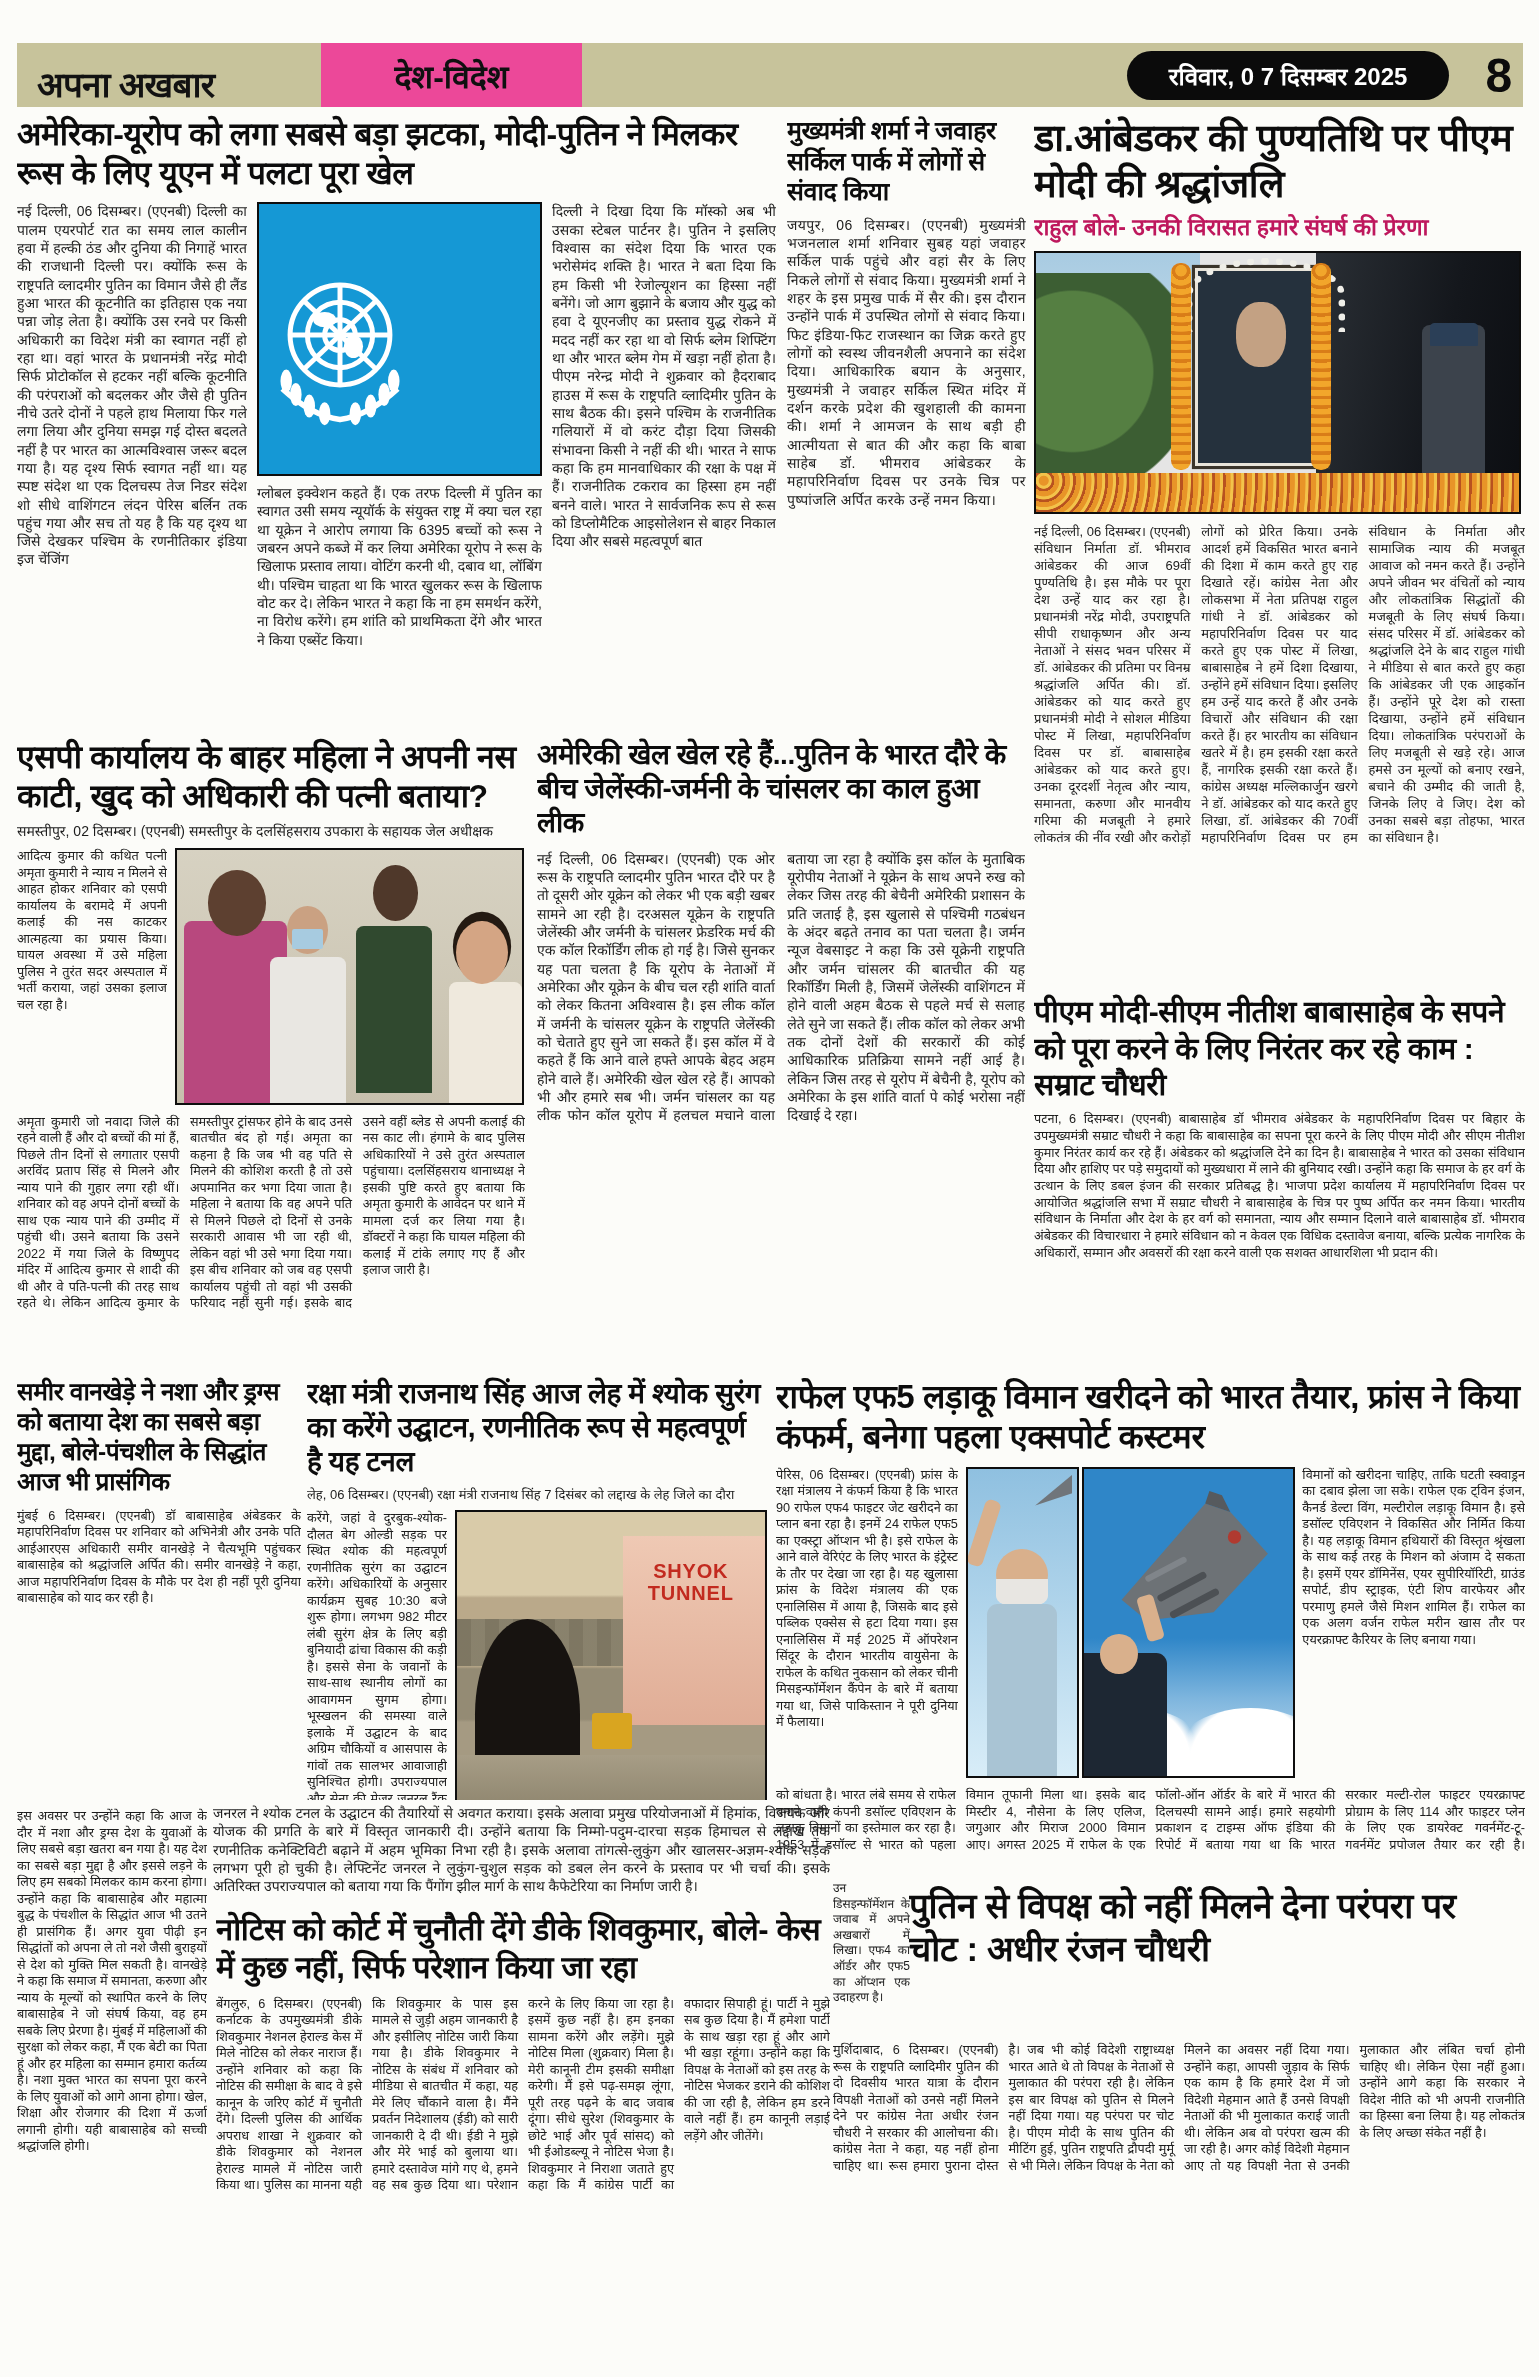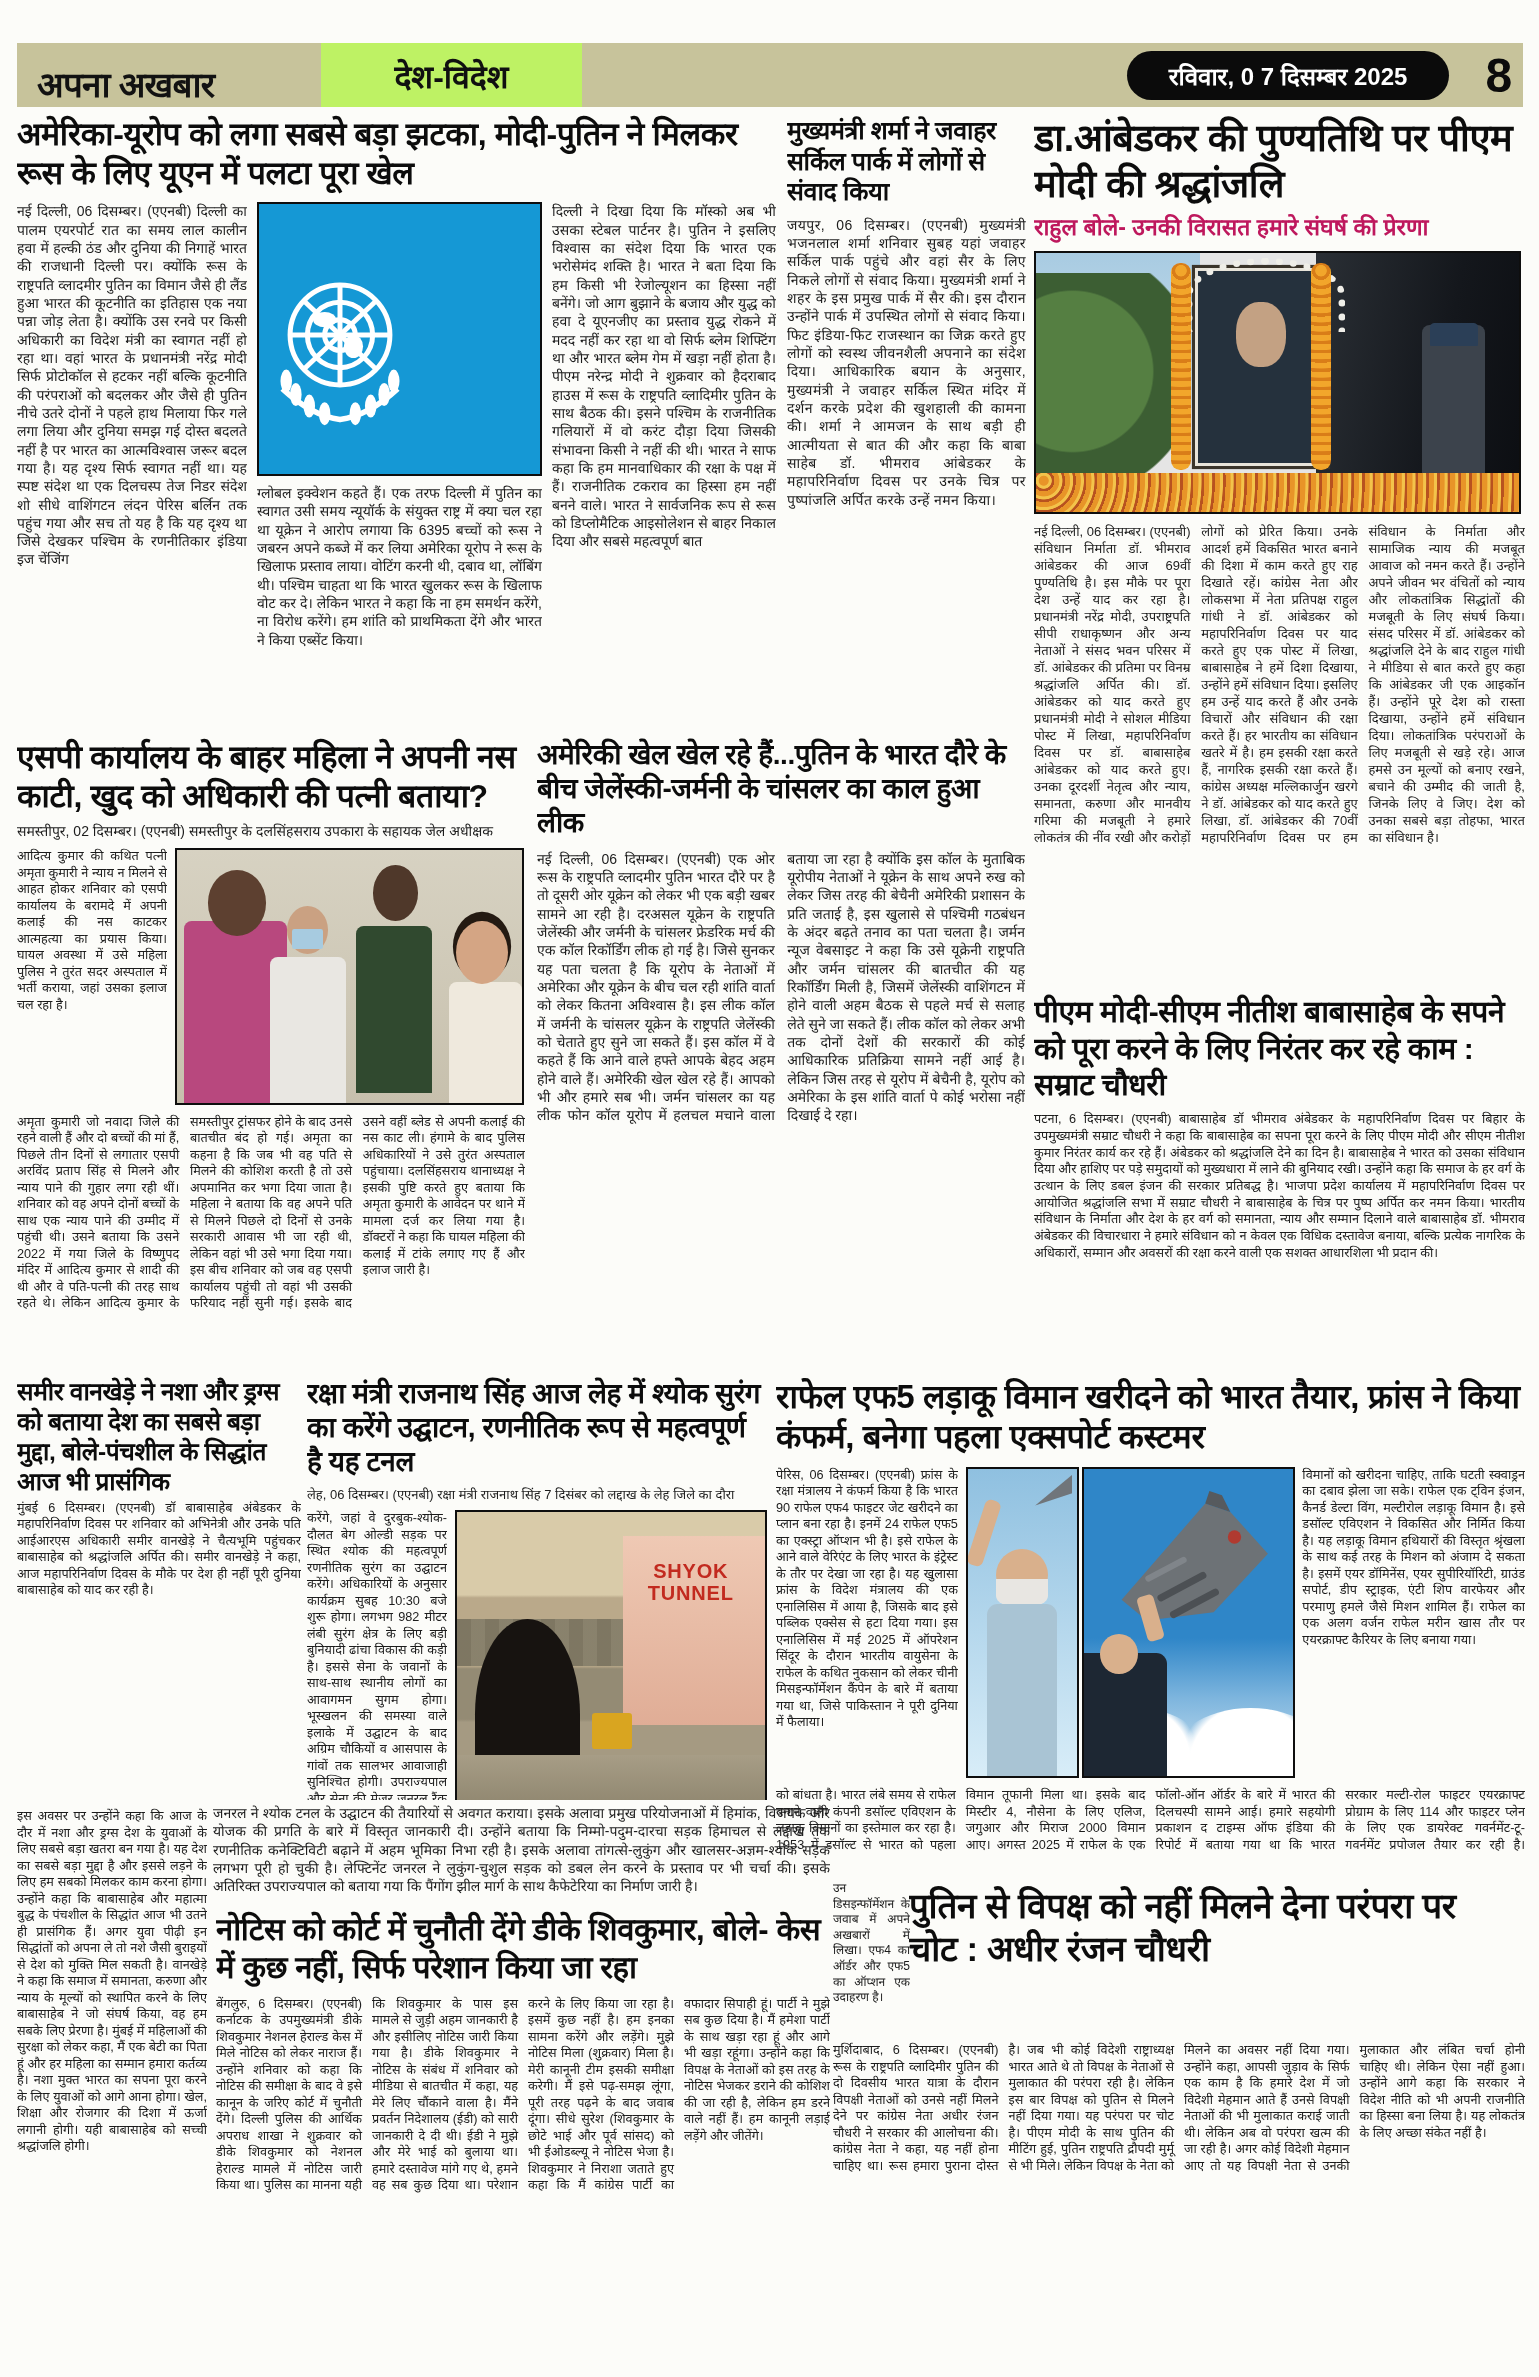--- a/index.html
+++ b/index.html
@@ -2,21 +2,21 @@
 <html style="font-size:12.3px"><head>
 <meta charset="utf-8">
 <style>
   html,body{margin:0;padding:0;background:#e8e8e4;}
   .page{position:relative;width:1540px;height:2377px;background:#fcfcf9;margin:0 auto;
         font-family:"Liberation Sans","DejaVu Sans",sans-serif;color:#191919;overflow:hidden;}
   .abs{position:absolute;}
   
   .band{background:#c7c39b;display:flex;align-items:flex-end;}
   .masthead{font-size:35px;font-weight:800;color:#121212;padding-left:20px;letter-spacing:-0.8px;}
-  .section-box{position:absolute;left:304px;top:0;width:261px;height:64px;background:#bef264;
+  .section-box{position:absolute;left:304px;top:0;width:261px;height:64px;background:#ec4899;
                display:flex;align-items:center;justify-content:center;font-size:32px;font-weight:800;color:#101010;}
   .date-pill{position:absolute;right:74px;top:7.7px;width:322px;height:49px;background:#0b0b0b;border-radius:26px;
              display:flex;align-items:center;justify-content:center;color:#fff;font-size:24px;font-weight:700;}
   .page-num{position:absolute;right:10.7px;top:4.6px;font-size:48px;font-weight:800;color:#0b0b0b;}
   
   .hl{font-weight:800;color:#0c0c0c;line-height:1.22;letter-spacing:-0.4px;}
   .sub{font-weight:700;color:#be185d;line-height:1.2;}
   .bt{font-size:14px;line-height:1.31;text-align:justify;color:#1c1c1c;}
   .bt-s{font-size:12.7px;line-height:1.3;text-align:justify;color:#1c1c1c;}
   .cols2{columns:2;column-gap:12.3px;}
@@ -159,21 +159,21 @@
     <div class="bt-s cols3 clip" style="margin-top:7.7px;height:267px;">अमृता कुमारी जो नवादा जिले की रहने वाली हैं और दो बच्चों की मां हैं, पिछले तीन दिनों से लगातार एसपी अरविंद प्रताप सिंह से मिलने और न्याय पाने की गुहार लगा रही थीं। शनिवार को वह अपने दोनों बच्चों के साथ एक न्याय पाने की उम्मीद में पहुंची थी। उसने बताया कि उसने 2022 में गया जिले के विष्णुपद मंदिर में आदित्य कुमार से शादी की थी और वे पति-पत्नी की तरह साथ रहते थे। लेकिन आदित्य कुमार के समस्तीपुर ट्रांसफर होने के बाद उनसे बातचीत बंद हो गई। अमृता का कहना है कि जब भी वह पति से मिलने की कोशिश करती है तो उसे अपमानित कर भगा दिया जाता है। महिला ने बताया कि वह अपने पति से मिलने पिछले दो दिनों से उनके सरकारी आवास भी जा रही थी, लेकिन वहां भी उसे भगा दिया गया। इस बीच शनिवार को जब वह एसपी कार्यालय पहुंची तो वहां भी उसकी फरियाद नहीं सुनी गई। इसके बाद उसने वहीं ब्लेड से अपनी कलाई की नस काट ली। हंगामे के बाद पुलिस अधिकारियों ने उसे तुरंत अस्पताल पहुंचाया। दलसिंहसराय थानाध्यक्ष ने इसकी पुष्टि करते हुए बताया कि अमृता कुमारी के आवेदन पर थाने में मामला दर्ज कर लिया गया है। डॉक्टरों ने कहा कि घायल महिला की कलाई में टांके लगाए गए हैं और इलाज जारी है।</div>
   </div>
 
   <div class="abs clip" style="left:537px;top:738px;width:488px;height:627px;">
     <div class="hl" style="font-size:28px;">अमेरिकी खेल खेल रहे हैं...पुतिन के भारत दौरे के बीच जेलेंस्की-जर्मनी के चांसलर का काल हुआ लीक</div>
     <div class="bt cols2 clip" style="margin-top:9.2px;height:529px;">नई दिल्ली, 06 दिसम्बर। (एएनबी) एक ओर रूस के राष्ट्रपति व्लादमीर पुतिन भारत दौरे पर है तो दूसरी ओर यूक्रेन को लेकर भी एक बड़ी खबर सामने आ रही है। दरअसल यूक्रेन के राष्ट्रपति जेलेंस्की और जर्मनी के चांसलर फ्रेडरिक मर्च की एक कॉल रिकॉर्डिंग लीक हो गई है। जिसे सुनकर यह पता चलता है कि यूरोप के नेताओं में अमेरिका और यूक्रेन के बीच चल रही शांति वार्ता को लेकर कितना अविश्वास है। इस लीक कॉल में जर्मनी के चांसलर यूक्रेन के राष्ट्रपति जेलेंस्की को चेताते हुए सुने जा सकते हैं। इस कॉल में वे कहते हैं कि आने वाले हफ्ते आपके बेहद अहम होने वाले हैं। अमेरिकी खेल खेल रहे हैं। आपको भी और हमारे सब भी। जर्मन चांसलर का यह लीक फोन कॉल यूरोप में हलचल मचाने वाला बताया जा रहा है क्योंकि इस कॉल के मुताबिक यूरोपीय नेताओं ने यूक्रेन के साथ अपने रुख को लेकर जिस तरह की बेचैनी अमेरिकी प्रशासन के प्रति जताई है, इस खुलासे से पश्चिमी गठबंधन के अंदर बढ़ते तनाव का पता चलता है। जर्मन न्यूज वेबसाइट ने कहा कि उसे यूक्रेनी राष्ट्रपति और जर्मन चांसलर की बातचीत की यह रिकॉर्डिंग मिली है, जिसमें जेलेंस्की वाशिंगटन में होने वाली अहम बैठक से पहले मर्च से सलाह लेते सुने जा सकते हैं। लीक कॉल को लेकर अभी तक दोनों देशों की सरकारों की कोई आधिकारिक प्रतिक्रिया सामने नहीं आई है। लेकिन जिस तरह से यूरोप में बेचैनी है, यूरोप को अमेरिका के इस शांति वार्ता पे कोई भरोसा नहीं दिखाई दे रहा।</div>
   </div>
 
   <div class="abs clip" style="left:17px;top:1377px;width:284px;height:429px;">
     <div class="hl" style="font-size:24.5px;">समीर वानखेड़े ने नशा और ड्रग्स को बताया देश का सबसे बड़ा मुद्दा, बोले-पंचशील के सिद्धांत आज भी प्रासंगिक</div>
-    <div class="bt-s clip" style="margin-top:3px;height:261px;">मुंबई 6 दिसम्बर। (एएनबी) डॉ बाबासाहेब अंबेडकर के महापरिनिर्वाण दिवस पर शनिवार को अभिनेत्री और उनके पति आईआरएस अधिकारी समीर वानखेड़े ने चैत्यभूमि पहुंचकर बाबासाहेब को श्रद्धांजलि अर्पित की। समीर वानखेड़े ने कहा, आज महापरिनिर्वाण दिवस के मौके पर देश ही नहीं पूरी दुनिया बाबासाहेब को याद कर रही है।</div>
+    <div class="bt-s clip" style="margin-top:11px;height:261px;">मुंबई 6 दिसम्बर। (एएनबी) डॉ बाबासाहेब अंबेडकर के महापरिनिर्वाण दिवस पर शनिवार को अभिनेत्री और उनके पति आईआरएस अधिकारी समीर वानखेड़े ने चैत्यभूमि पहुंचकर बाबासाहेब को श्रद्धांजलि अर्पित की। समीर वानखेड़े ने कहा, आज महापरिनिर्वाण दिवस के मौके पर देश ही नहीं पूरी दुनिया बाबासाहेब को याद कर रही है।</div>
   </div>
   <div class="abs bt-s clip" style="left:17px;top:1808px;width:190px;height:554px;">इस अवसर पर उन्होंने कहा कि आज के दौर में नशा और ड्रग्स देश के युवाओं के लिए सबसे बड़ा खतरा बन गया है। यह देश का सबसे बड़ा मुद्दा है और इससे लड़ने के लिए हम सबको मिलकर काम करना होगा। उन्होंने कहा कि बाबासाहेब और महात्मा बुद्ध के पंचशील के सिद्धांत आज भी उतने ही प्रासंगिक हैं। अगर युवा पीढ़ी इन सिद्धांतों को अपना ले तो नशे जैसी बुराइयों से देश को मुक्ति मिल सकती है। वानखेड़े ने कहा कि समाज में समानता, करुणा और न्याय के मूल्यों को स्थापित करने के लिए बाबासाहेब ने जो संघर्ष किया, वह हम सबके लिए प्रेरणा है। मुंबई में महिलाओं की सुरक्षा को लेकर कहा, मैं एक बेटी का पिता हूं और हर महिला का सम्मान हमारा कर्तव्य है। नशा मुक्त भारत का सपना पूरा करने के लिए युवाओं को आगे आना होगा। खेल, शिक्षा और रोजगार की दिशा में ऊर्जा लगानी होगी। यही बाबासाहेब को सच्ची श्रद्धांजलि होगी।</div>
 
   <div class="abs clip" style="left:307px;top:1377px;width:460px;height:423px;">
     <div class="hl" style="font-size:28px;">रक्षा मंत्री राजनाथ सिंह आज लेह में श्योक सुरंग का करेंगे उद्घाटन, रणनीतिक रूप से महत्वपूर्ण है यह टनल</div>
     <div class="bt clip" style="margin-top:6.1px;height:20px;white-space:nowrap;font-size:13px;">लेह, 06 दिसम्बर। (एएनबी) रक्षा मंत्री राजनाथ सिंह 7 दिसंबर को लद्दाख के लेह जिले का दौरा</div>
     <div class="row" style="margin-top:4.6px;gap:7.7px;">
       <div class="bt-s clip" style="width:140px;height:301px;">करेंगे, जहां वे दुरबुक-श्योक-दौलत बेग ओल्डी सड़क पर स्थित श्योक की महत्वपूर्ण रणनीतिक सुरंग का उद्घाटन करेंगे। अधिकारियों के अनुसार कार्यक्रम सुबह 10:30 बजे शुरू होगा। लगभग 982 मीटर लंबी सुरंग क्षेत्र के लिए बड़ी बुनियादी ढांचा विकास की कड़ी है। इससे सेना के जवानों के साथ-साथ स्थानीय लोगों का आवागमन सुगम होगा। भूस्खलन की समस्या वाले इलाके में उद्घाटन के बाद अग्रिम चौकियों व आसपास के गांवों तक सालभर आवाजाही सुनिश्चित होगी। उपराज्यपाल और सेना की मेजर जनरल रैंक के अधिकारियों ने परियोजनाओं का जायजा लिया।</div>
       <div class="photo" style="width:308px;height:296px;">
         <div class="shy-rock"></div>

